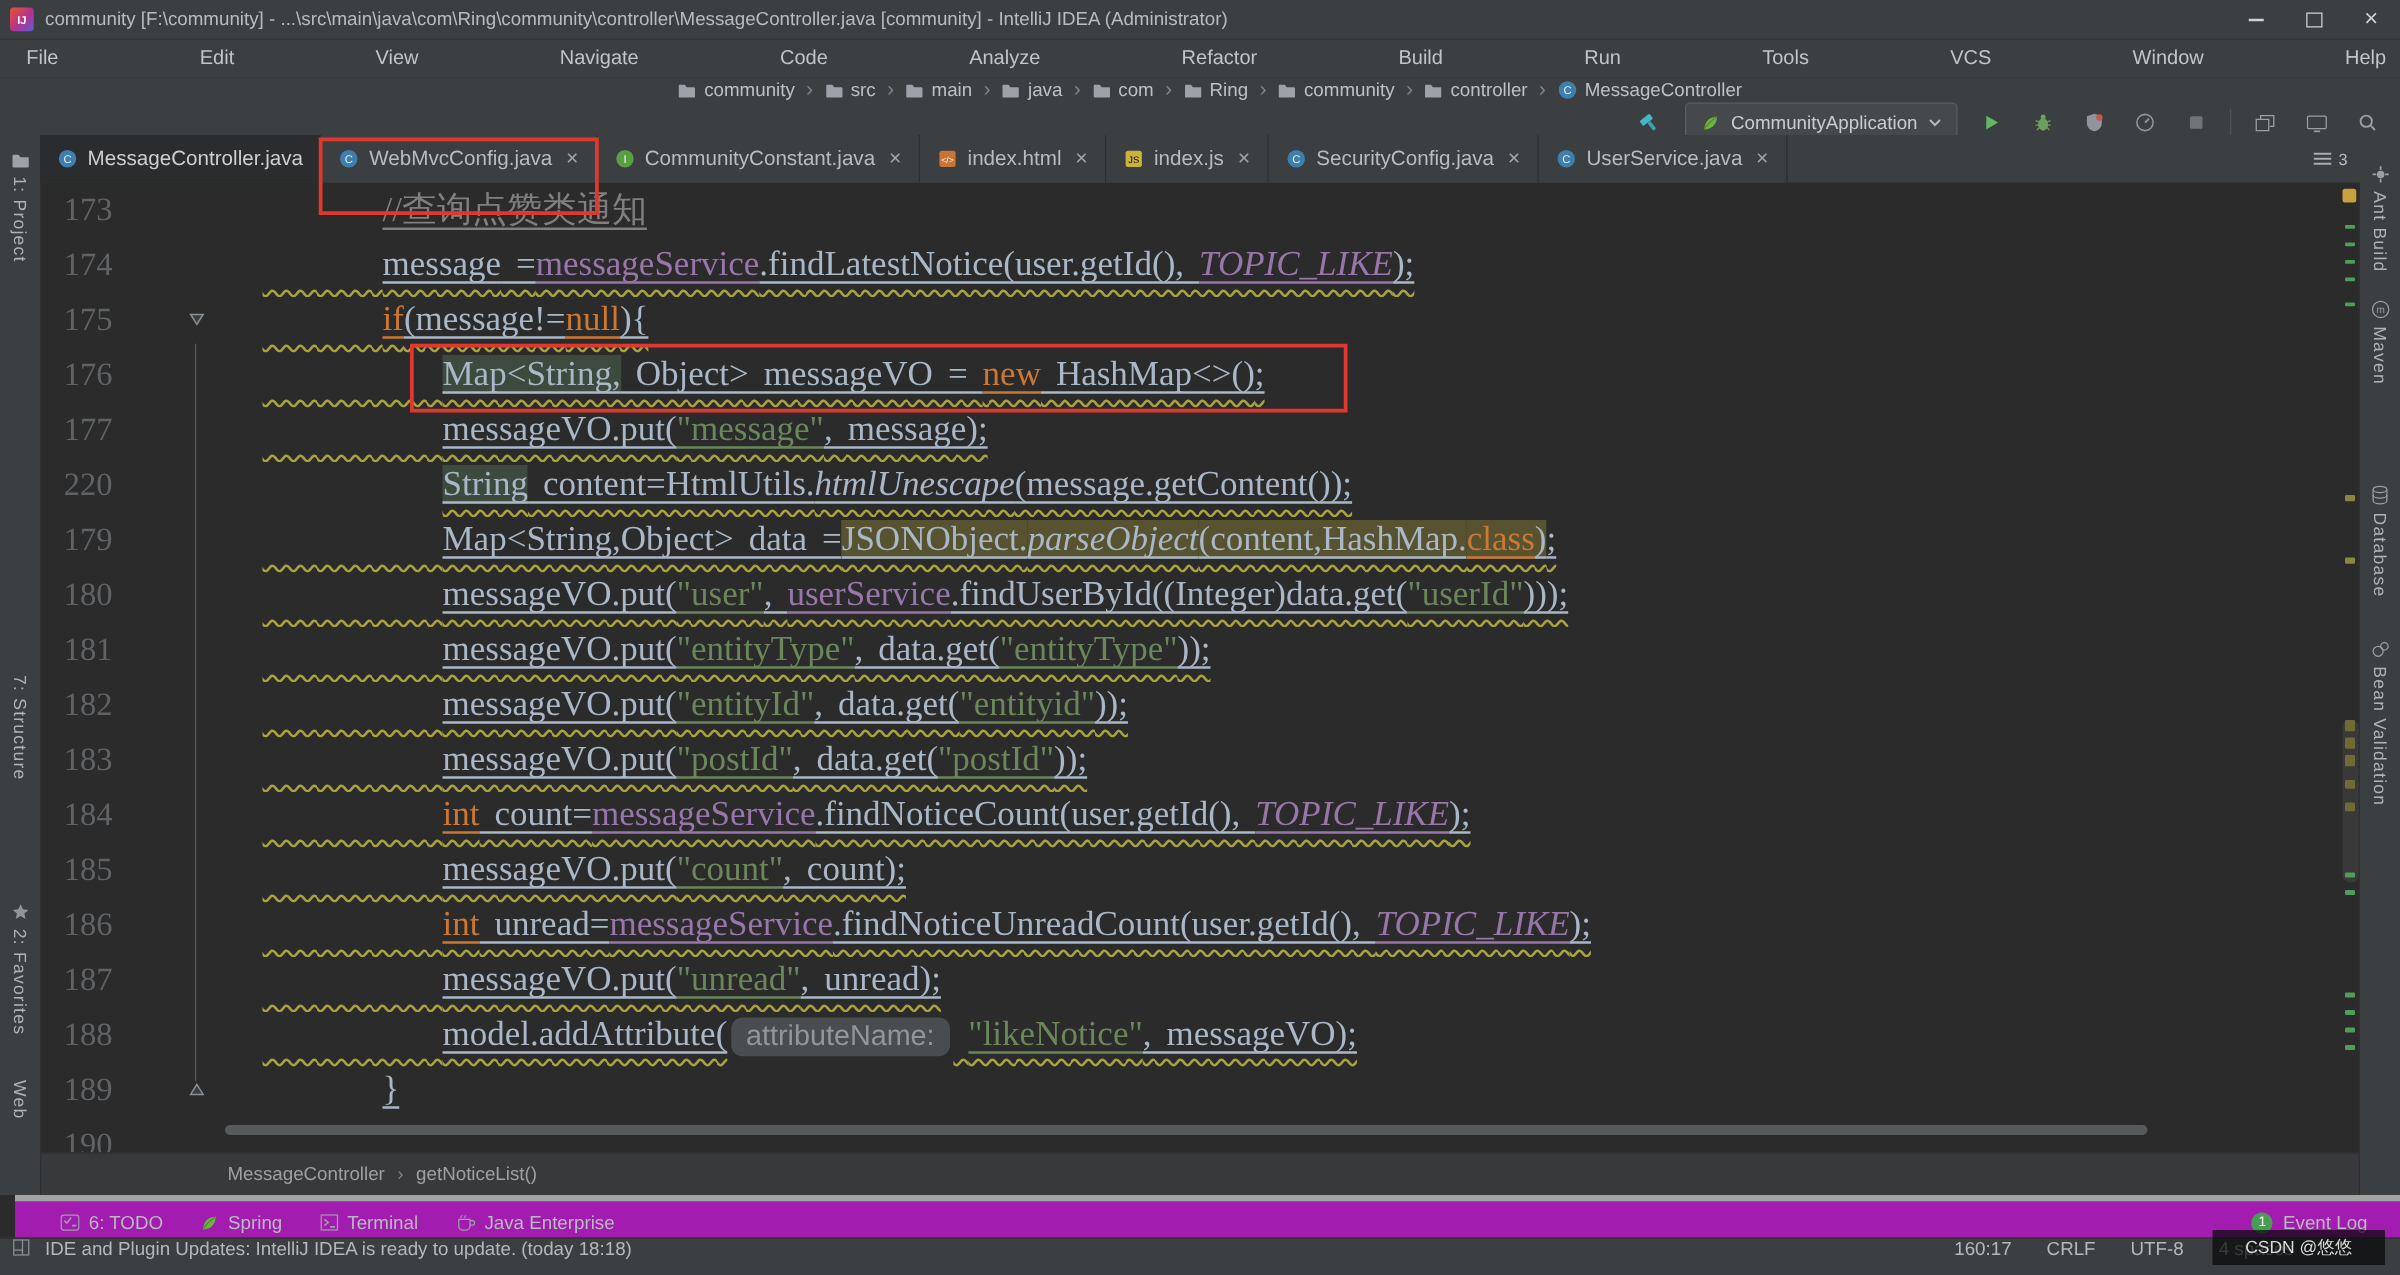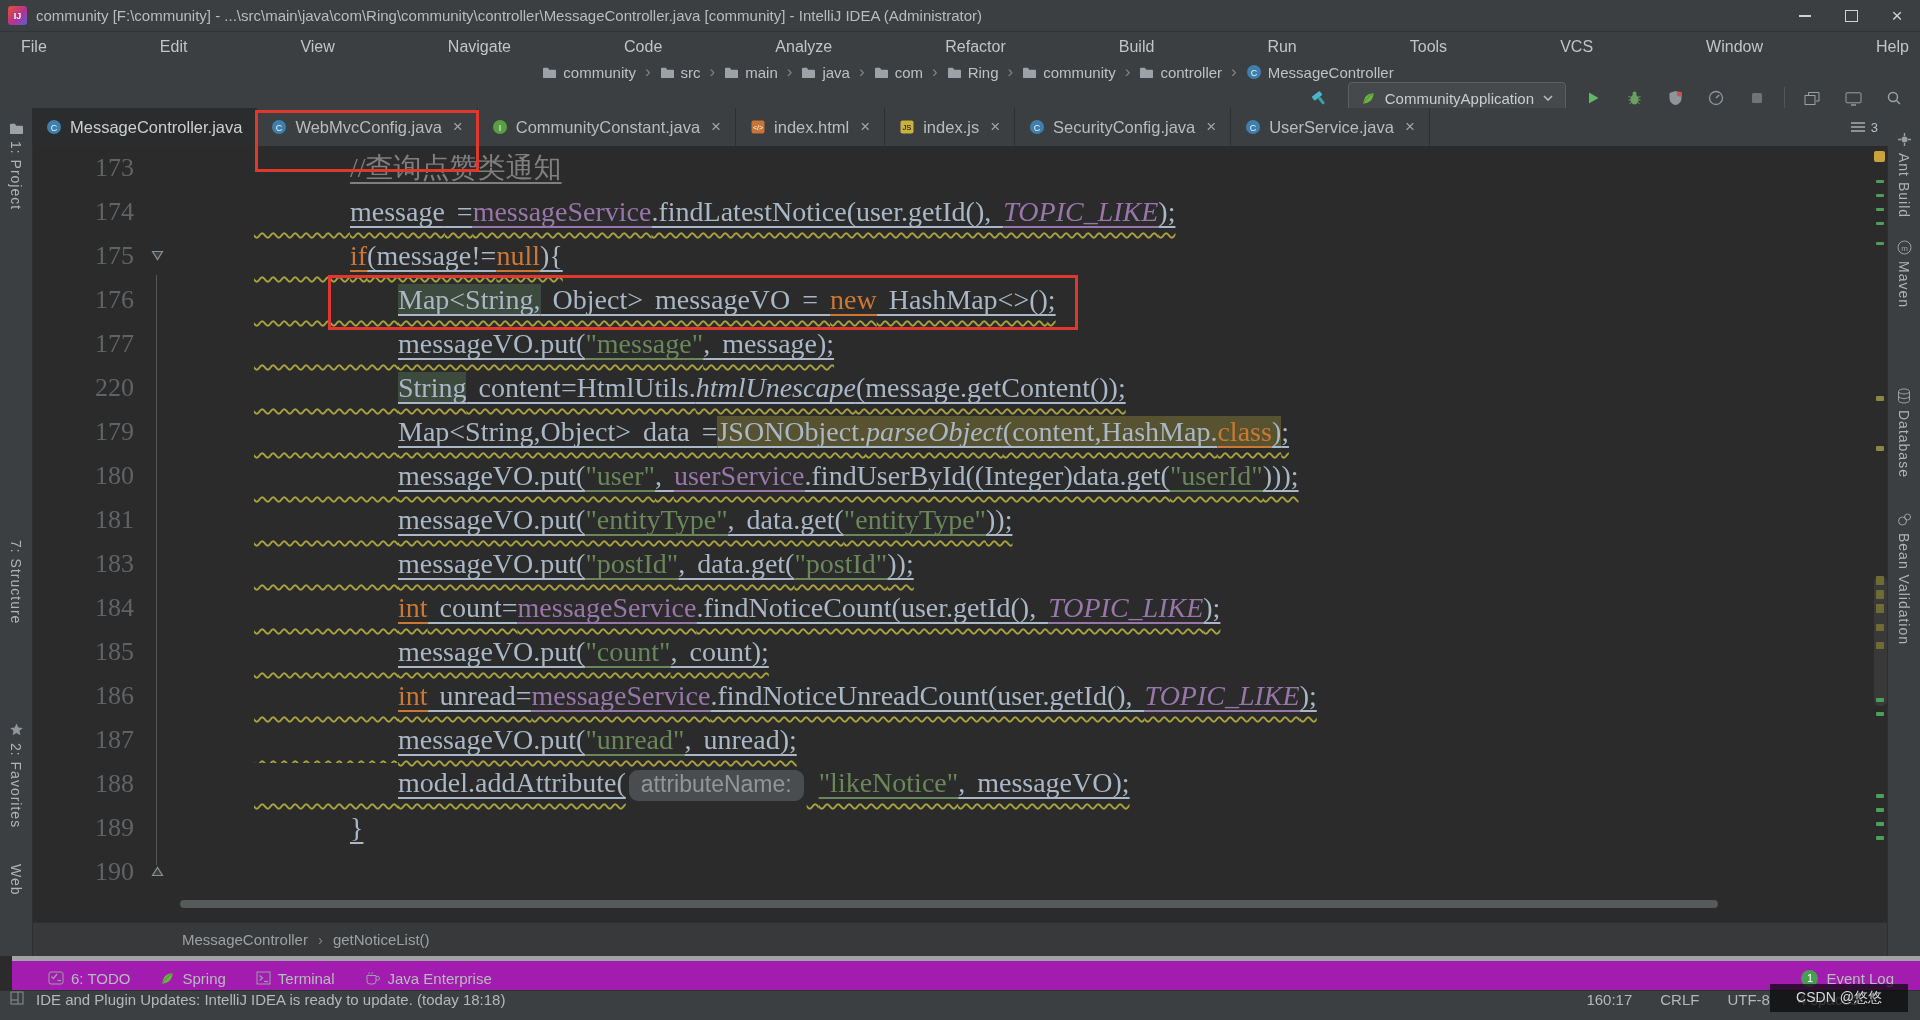--- a/index.html
+++ b/index.html
@@ -57,21 +57,21 @@
   .right-strip .strip-item:nth-child(2){top:132px;}
   .right-strip .strip-item:nth-child(3){top:280px;}
   .right-strip .strip-item:nth-child(4){top:404px;}
   .vlabel{writing-mode:vertical-rl;font-size:14px;color:#b0b3b5;letter-spacing:1px;}
 
   
   .editor{position:absolute;left:32px;top:146px;width:1856px;height:776px;background:#2b2b2b;overflow:hidden;}
   .code-area{position:absolute;inset:0;}
   .code-line{position:relative;display:flex;height:44px;align-items:center;white-space:pre;
              font-family:"Liberation Serif","DejaVu Serif",serif;font-size:28px;}
-  .ln{width:58px;text-align:right;color:#606366;font-size:26px;flex:none;margin-left:44px;}
+  .ln{width:58px;text-align:right;color:#606366;font-size:26px;flex:none;}
   .foldcol{width:120px;flex:none;height:100%;}
   .codetext{word-spacing:5px;color:#a9b7c6;}
   .wavy{text-decoration-line:underline;text-decoration-style:wavy;text-decoration-color:#a8a33d;
         text-decoration-thickness:2px;text-underline-offset:11px;text-decoration-skip-ink:none;}
   .seg{text-decoration-line:underline;text-decoration-thickness:1.5px;text-underline-offset:5px;
        text-decoration-skip-ink:none;}
   .segsp{text-decoration:none;}
   .sd{color:#a9b7c6}.sk{color:#cc7832}.ss{color:#6a8759}.sc{color:#7f7f7f}
   .scst{color:#9876aa;font-style:italic}.sf{color:#9876aa}.ssm{font-style:italic;color:#a9b7c6}
   .bg-g{background:#3c4b3e}.bg-y{background:#575330}
@@ -96,21 +96,21 @@
                border-top:5px solid #a3a3a3;display:flex;align-items:center;}
   .tw-left{display:flex;align-items:center;gap:30px;padding-left:36px;}
   .tw-item{display:flex;align-items:center;gap:7px;font-size:15px;color:#b7bbbd;}
   .tw-right{margin-left:auto;display:flex;align-items:center;gap:8px;margin-right:26px;font-size:15px;color:#b7bbbd;}
   .badge{width:17px;height:17px;border-radius:50%;background:#499c54;color:#fff;font-size:11px;
          display:flex;align-items:center;justify-content:center;}
   .statusbar{position:absolute;left:0;right:0;top:990px;height:30px;background:#3c3f41;
              border-top:1px solid #2e2f30;display:flex;align-items:flex-start;font-size:15px;color:#b4b8ba;}
   .sb-icon{margin-left:10px;display:flex;align-items:center;}
   .sb-msg{margin-left:12px;white-space:nowrap;}
-  .sb-right{margin-left:auto;display:flex;align-items:center;gap:28px;margin-right:62px;}
+  .sb-right{margin-left:auto;display:flex;align-items:center;gap:28px;margin-right:85px;}
   .watermark{position:absolute;left:1770px;top:984px;width:138px;height:28px;background:rgba(8,8,8,.72);
              color:#dadada;font-size:14px;display:flex;align-items:center;justify-content:center;z-index:60;}
   .ic{display:inline-flex;align-items:center;}
 </style>
 </head>
 <body>
 
 <div id="app">
 
   <div class="titlebar">
@@ -452,20 +452,21 @@
     <div class="code-area">
         <div class="code-line"><span class="ln">173</span><span class="foldcol"></span><span class="codetext"><span class="segsp sd">        </span><span class="seg sc">//查询点赞类通知</span></span></div>
         <div class="code-line"><span class="ln">174</span><span class="foldcol"></span><span class="codetext wavy"><span class="segsp sd">        </span><span class="seg sd">message</span><span class="seg sd"> =</span><span class="seg sf">messageService</span><span class="seg sd">.findLatestNotice(user.getId(), </span><span class="seg scst">TOPIC_LIKE</span><span class="seg sd">);</span></span></div>
         <div class="code-line"><span class="ln">175</span><span class="foldcol"></span><span class="codetext wavy"><span class="segsp sd">        </span><span class="seg sk">if</span><span class="seg sd">(message!=</span><span class="seg sk">null</span><span class="seg sd">){</span></span></div>
         <div class="code-line"><span class="ln">176</span><span class="foldcol"></span><span class="codetext wavy"><span class="segsp sd">            </span><span class="seg sd bg-g">Map&lt;String,</span><span class="seg sd"> Object&gt; messageVO = </span><span class="seg sk">new</span><span class="seg sd"> HashMap&lt;&gt;()</span><span class="seg sd">;</span></span><div class="line-annotation"></div></div>
         <div class="code-line"><span class="ln">177</span><span class="foldcol"></span><span class="codetext wavy"><span class="segsp sd">            </span><span class="seg sd">messageVO.put(</span><span class="seg ss">"message"</span><span class="seg sd">, message);</span></span></div>
         <div class="code-line"><span class="ln">220</span><span class="foldcol"></span><span class="codetext wavy"><span class="segsp sd">            </span><span class="seg sd bg-g">String</span><span class="seg sd"> content=HtmlUtils.</span><span class="seg ssm">htmlUnescape</span><span class="seg sd">(message.getContent());</span></span></div>
         <div class="code-line"><span class="ln">179</span><span class="foldcol"></span><span class="codetext wavy"><span class="segsp sd">            </span><span class="seg sd">Map&lt;String,Object&gt; data =</span><span class="seg sd bg-y">JSONObject.</span><span class="seg ssm bg-y">parseObject</span><span class="seg sd bg-y">(content,HashMap.</span><span class="seg sk bg-y">class</span><span class="seg sd bg-y">)</span><span class="seg sd">;</span></span></div>
         <div class="code-line"><span class="ln">180</span><span class="foldcol"></span><span class="codetext wavy"><span class="segsp sd">            </span><span class="seg sd">messageVO.put(</span><span class="seg ss">"user"</span><span class="seg sd">, </span><span class="seg sf">userService</span><span class="seg sd">.findUserById((Integer)data.get(</span><span class="seg ss">"userId"</span><span class="seg sd">)));</span></span></div>
         <div class="code-line"><span class="ln">181</span><span class="foldcol"></span><span class="codetext wavy"><span class="segsp sd">            </span><span class="seg sd">messageVO.put(</span><span class="seg ss">"entityType"</span><span class="seg sd">, data.get(</span><span class="seg ss">"entityType"</span><span class="seg sd">));</span></span></div>
+        <div class="code-line"><span class="ln">182</span><span class="foldcol"></span><span class="codetext wavy"><span class="segsp sd">            </span><span class="seg sd">messageVO.put(</span><span class="seg ss">"entityId"</span><span class="seg sd">, data.get(</span><span class="seg ss">"entityid"</span><span class="seg sd">));</span></span></div>
         <div class="code-line"><span class="ln">183</span><span class="foldcol"></span><span class="codetext wavy"><span class="segsp sd">            </span><span class="seg sd">messageVO.put(</span><span class="seg ss">"postId"</span><span class="seg sd">, data.get(</span><span class="seg ss">"postId"</span><span class="seg sd">));</span></span></div>
         <div class="code-line"><span class="ln">184</span><span class="foldcol"></span><span class="codetext wavy"><span class="segsp sd">            </span><span class="seg sk">int</span><span class="seg sd"> count=</span><span class="seg sf">messageService</span><span class="seg sd">.findNoticeCount(user.getId(), </span><span class="seg scst">TOPIC_LIKE</span><span class="seg sd">);</span></span></div>
         <div class="code-line"><span class="ln">185</span><span class="foldcol"></span><span class="codetext wavy"><span class="segsp sd">            </span><span class="seg sd">messageVO.put(</span><span class="seg ss">"count"</span><span class="seg sd">, count);</span></span></div>
         <div class="code-line"><span class="ln">186</span><span class="foldcol"></span><span class="codetext wavy"><span class="segsp sd">            </span><span class="seg sk">int</span><span class="seg sd"> unread=</span><span class="seg sf">messageService</span><span class="seg sd">.findNoticeUnreadCount(user.getId(), </span><span class="seg scst">TOPIC_LIKE</span><span class="seg sd">);</span></span></div>
         <div class="code-line"><span class="ln">187</span><span class="foldcol"></span><span class="codetext wavy"><span class="segsp sd">            </span><span class="seg sd">messageVO.put(</span><span class="seg ss">"unread"</span><span class="seg sd">, unread);</span></span></div>
         <div class="code-line"><span class="ln">188</span><span class="foldcol"></span><span class="codetext wavy"><span class="segsp sd">            </span><span class="seg sd">model.addAttribute(</span><span class="hintpill">attributeName:</span><span class="segsp sd"> </span><span class="seg ss">"likeNotice"</span><span class="seg sd">, messageVO);</span></span></div>
         <div class="code-line"><span class="ln">189</span><span class="foldcol"></span><span class="codetext"><span class="segsp sd">        </span><span class="seg sd">}</span></span></div>
         <div class="code-line"><span class="ln">190</span><span class="foldcol"></span><span class="codetext"></span></div>
       </div>
     <span class="fold-a ic">

